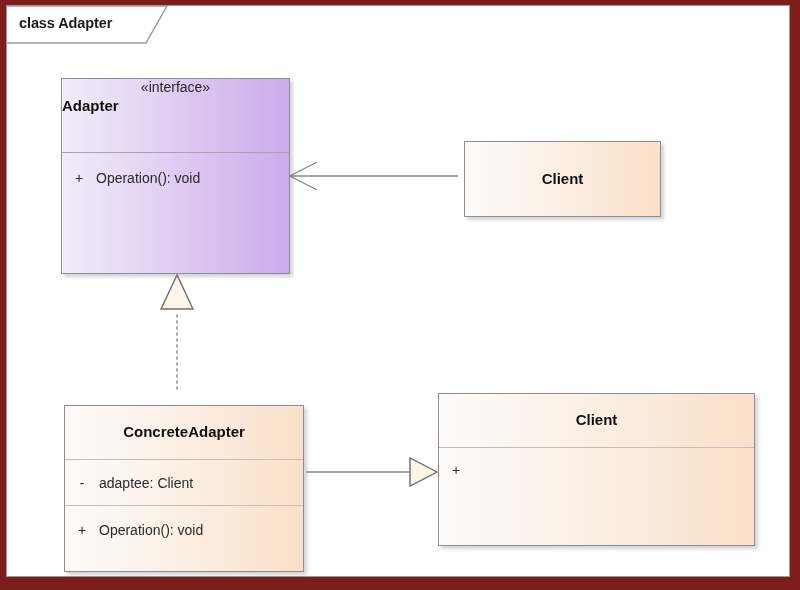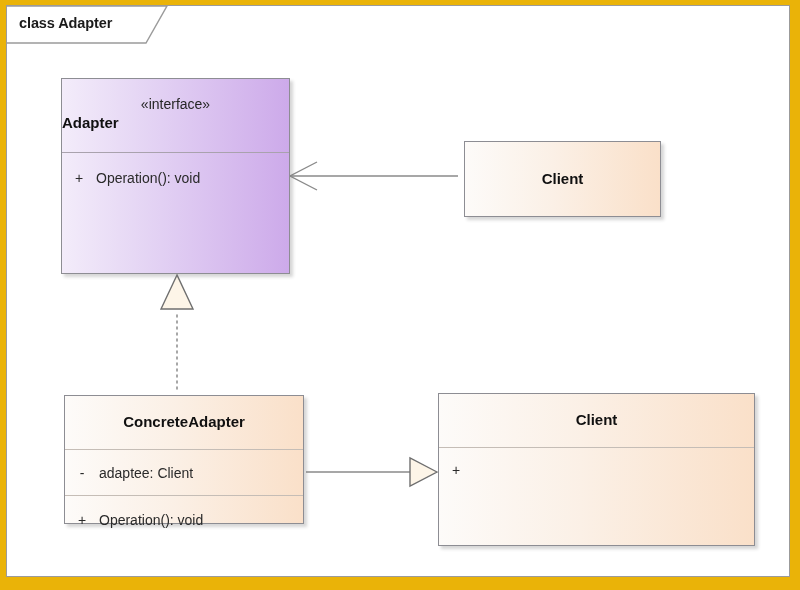--- a/index.html
+++ b/index.html
@@ -14,21 +14,21 @@
     overflow: hidden;
   }
 
   
   #diagram-canvas {
     position: absolute;
     left: 0;
     top: 0;
     width: 800px;
     height: 590px;
-    background: #eab308;
+    background: #7f1d1d;
   }
   #diagram-frame {
     position: absolute;
     left: 6px;
     top: 5px;
     width: 784px;
     height: 572px;
     background: #ffffff;
     border: 1px solid #9b9b9b;
     box-sizing: border-box;
@@ -124,21 +124,20 @@
   
   #adapter-box {
     left: 54px;
     top: 72px;
     width: 229px;
     height: 196px;
     background: linear-gradient(to right, #f3ecfa 0%, #e4d4f4 38%, #cdaaea 100%);
   }
   #adapter-header {
     height: 73px;
-    padding-top: 17px;
   }
   #adapter-ops {
     height: 121px;
     padding-top: 17px;
   }
 
   
   .peach {
     background: linear-gradient(to right, #fdfbf9 0%, #fbf0e6 45%, #fae0c9 100%);
   }
@@ -150,23 +149,23 @@
   }
   #client-header {
     height: 74px;
     display: flex;
     align-items: center;
     justify-content: center;
   }
 
   #concreteadapter-box {
     left: 57px;
-    top: 389px;
+    top: 399px;
     width: 240px;
-    height: 129px;
+    height: 167px;
   }
   #ca-header {
     height: 53px;
     display: flex;
     align-items: center;
     justify-content: center;
   }
   #ca-attrs {
     height: 46px;
     display: flex;

